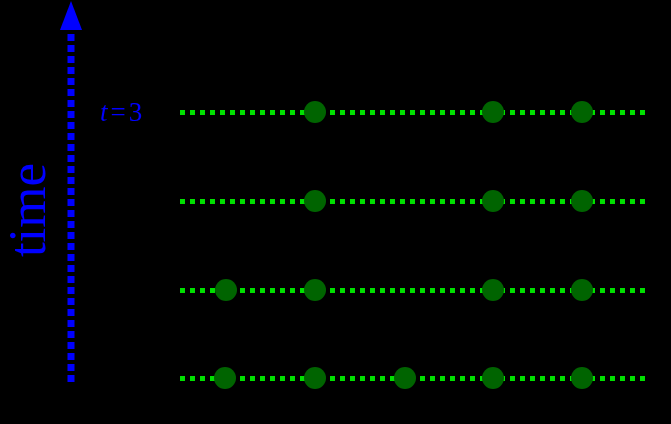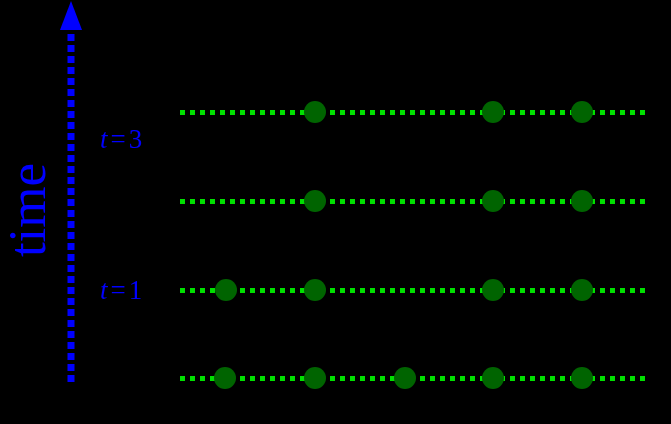--- a/index.html
+++ b/index.html
@@ -91,36 +91,33 @@
   <svg id="time-axis" viewBox="0 0 671 424" xmlns="http://www.w3.org/2000/svg">
     <g>
       <line x1="71" y1="382" x2="71" y2="16" stroke="#0000ff" stroke-width="7" stroke-dasharray="7 4"></line>
       <polygon points="71,1 60,30 82,30" fill="#0000ff"></polygon>
     </g>
   </svg>
 
   <div id="axis-caption">time</div>
 
   <div class="timeline-line" style="left:180px; top:109.5px; width:466px;"></div>
-  <div class="row-label" style="left:100px; top:99px;margin-top:27px;">
+  <div class="row-label" style="left:100px; top:99px;">
     <span class="var">t</span><span class="eq">=</span><span class="num">3</span>
   </div>
   <div class="event-dot" style="left:304px; top:101px;"></div>
   <div class="event-dot" style="left:482px; top:101px;"></div>
   <div class="event-dot" style="left:571px; top:101px;"></div>
 
   <div class="timeline-line" style="left:180px; top:198.5px; width:466px;"></div>
   <div class="event-dot" style="left:304px; top:190px;"></div>
   <div class="event-dot" style="left:482px; top:190px;"></div>
   <div class="event-dot" style="left:571px; top:190px;"></div>
 
   <div class="timeline-line" style="left:180px; top:287.5px; width:466px;"></div>
-  <div class="row-label" style="left:100px; top:277px;">
-    <span class="var">t</span><span class="eq">=</span><span class="num">1</span>
-  </div>
   <div class="event-dot" style="left:215px; top:279px;"></div>
   <div class="event-dot" style="left:304px; top:279px;"></div>
   <div class="event-dot" style="left:482px; top:279px;"></div>
   <div class="event-dot" style="left:571px; top:279px;"></div>
 
   <div class="timeline-line" style="left:180px; top:375.5px; width:466px;"></div>
   <div class="event-dot" style="left:214px; top:367px;"></div>
   <div class="event-dot" style="left:304px; top:367px;"></div>
   <div class="event-dot" style="left:394px; top:367px;"></div>
   <div class="event-dot" style="left:482px; top:367px;"></div>

